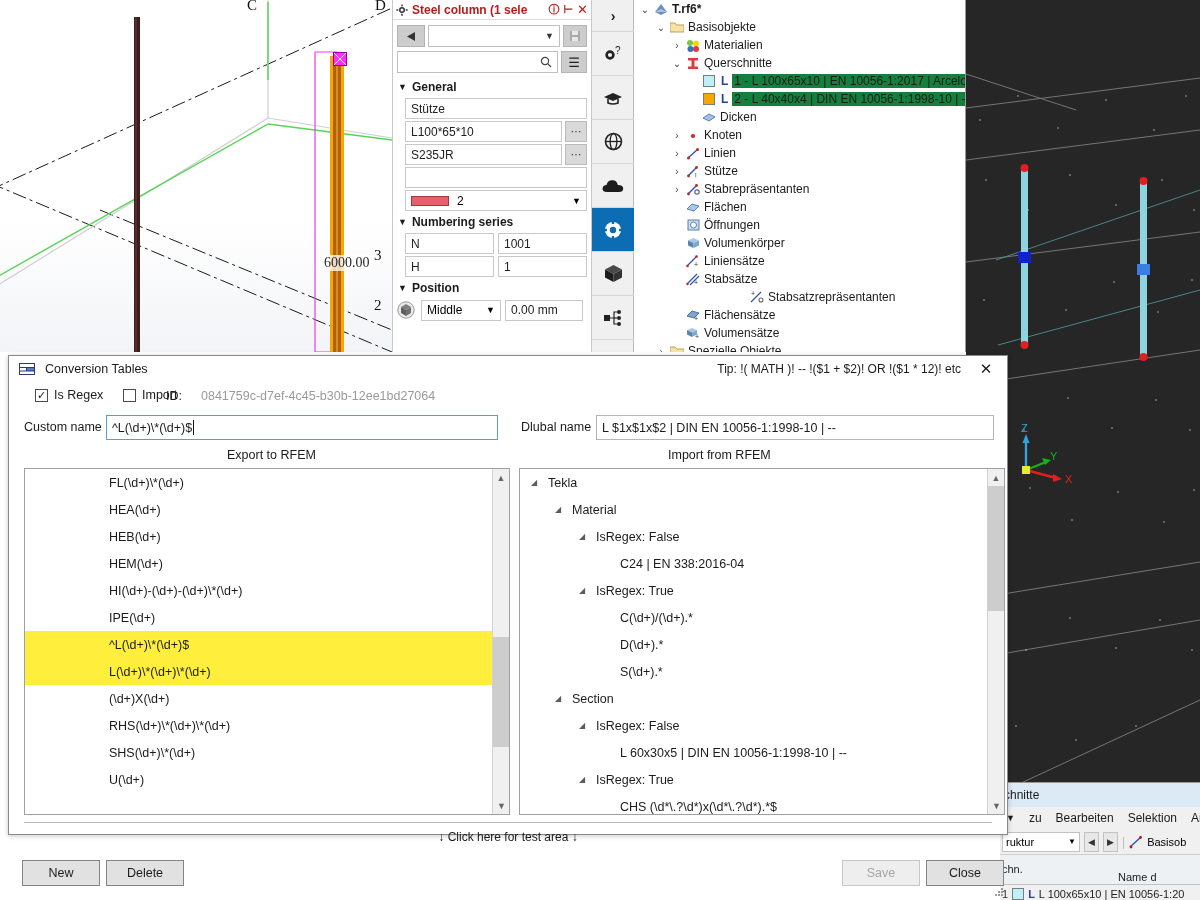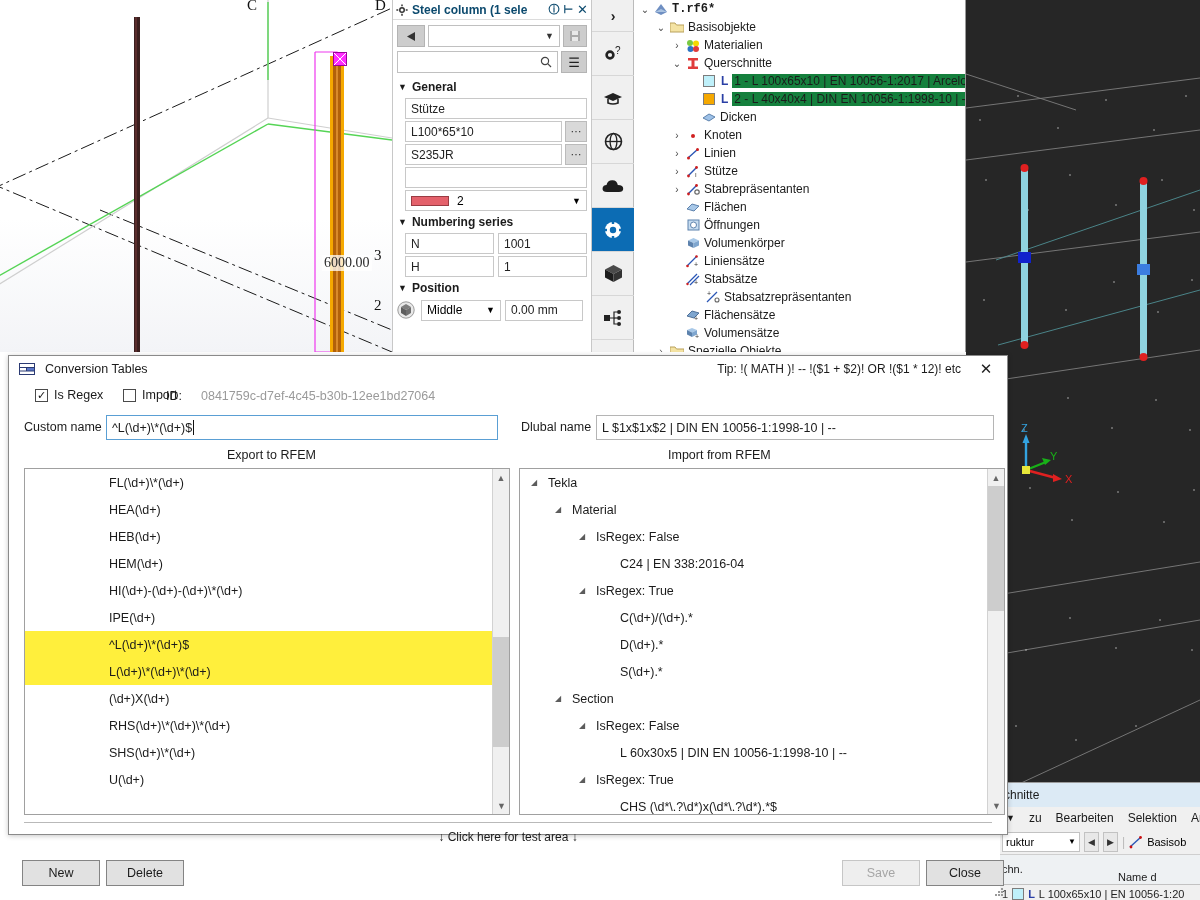--- a/index.html
+++ b/index.html
@@ -24,21 +24,21 @@
   }
   .viewport3d svg { display:block; }
 
   
   .prop-panel {
     position: absolute; left: 392px; top: 0; width: 200px; height: 352px;
     background: #ffffff; border-left: 1px solid #c8c8c8; border-right: 1px solid #c8c8c8;
   }
   .prop-title {
     display: flex; align-items: center; gap: 4px;
-    height: 20px; padding: 0 3px; font-weight: bold; font-size: 12px; color: #0c4a6e;
+    height: 20px; padding: 0 3px; font-weight: bold; font-size: 12px; color: #b91c1c;
     border-bottom: 1px solid #dcdcdc;
   }
   .prop-title .ttxt { flex: 1; overflow: hidden; white-space: nowrap; }
   .gear-sm { width: 12px; height: 12px; flex: 0 0 auto; }
   .prop-row1 { display: flex; align-items: center; gap: 3px; padding: 5px 4px 2px 4px; }
   .btn-back {
     width: 28px; height: 22px; background: #cdcdcd; border: 1px solid #b4b4b4;
     display: flex; align-items: center; justify-content: center;
   }
   .combo-blank {
@@ -102,21 +102,21 @@
   
   .tree-panel {
     position: absolute; left: 634px; top: 0; width: 332px; height: 352px;
     background: #ffffff; overflow: hidden; font-size: 12px; color: #1b1b1b;
     border-right: 1px solid #9a9a9a;
   }
   .tnode { display: flex; align-items: center; height: 18px; white-space: nowrap; }
   .tchev { width: 14px; text-align: center; color: #4a4a4a; font-size: 10px; flex: 0 0 14px; }
   .ticon { width: 18px; flex: 0 0 18px; display:flex; align-items:center; justify-content:center; }
   .tlabel { padding-left: 2px; }
-  .tlabel.bold { font-weight: bold; font-family: Liberation Mono, monospace; }
+  .tlabel.bold { font-weight: bold; }
   .hl { background: #15803d; }
   .sw { width: 12px; height: 12px; border: 1px solid #7c7c7c; flex: 0 0 12px; }
 
   
   .dark3d {
     position: absolute; left: 966px; top: 0; width: 234px; height: 790px;
     background: #262626; overflow: hidden;
   }
 
   
@@ -620,21 +620,21 @@
             <span class="ticon">
               <svg width="14" height="13" viewBox="0 0 14 13">
                 <line x1="1" y1="11" x2="11" y2="1" stroke="#2a56b5" stroke-width="1.3"></line>
                 <line x1="4" y1="12" x2="13" y2="3" stroke="#2a56b5" stroke-width="1.3"></line>
                 <circle cx="1.5" cy="11" r="1.2" fill="#d02020"></circle>
                 <text x="8" y="12" font-size="7" fill="#333">+</text>
               </svg>
             </span>
             <span class="tlabel">Stabsätze</span>
           </div>
-          <div class="tnode" style="padding-left: 56px;">
+          <div class="tnode" style="padding-left: 56px; margin-left: 44px;">
             <span class="tchev"></span>
             <span class="ticon">
               <svg width="14" height="13" viewBox="0 0 14 13">
                 <line x1="1" y1="11" x2="11" y2="1" stroke="#2a56b5" stroke-width="1.3"></line>
                 <circle cx="11" cy="9" r="2" fill="none" stroke="#666" stroke-width="1.1"></circle>
                 <text x="1" y="5" font-size="7" fill="#333">+</text>
               </svg>
             </span>
             <span class="tlabel">Stabsatzrepräsentanten</span>
           </div>

